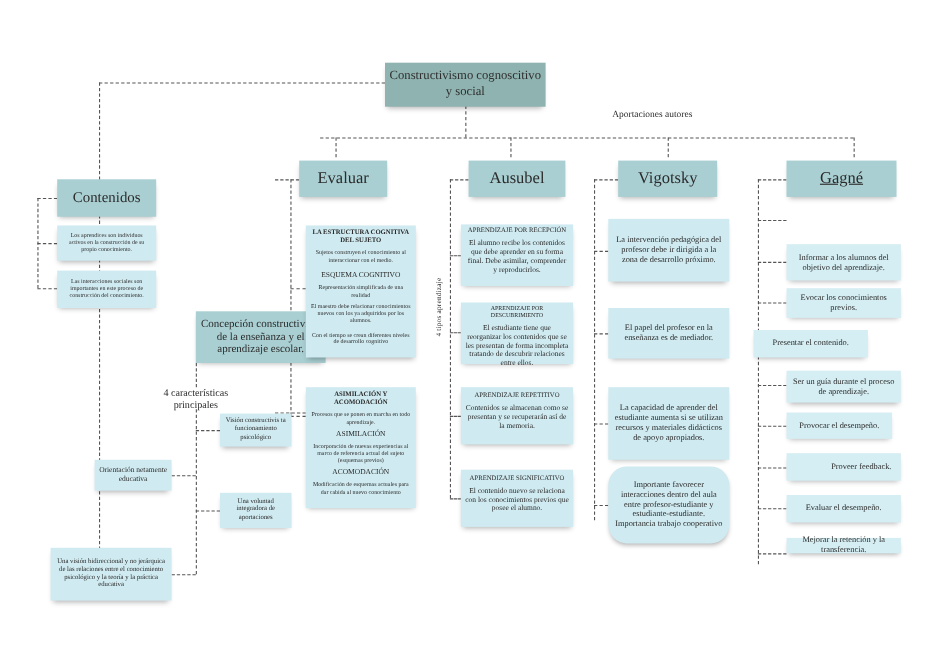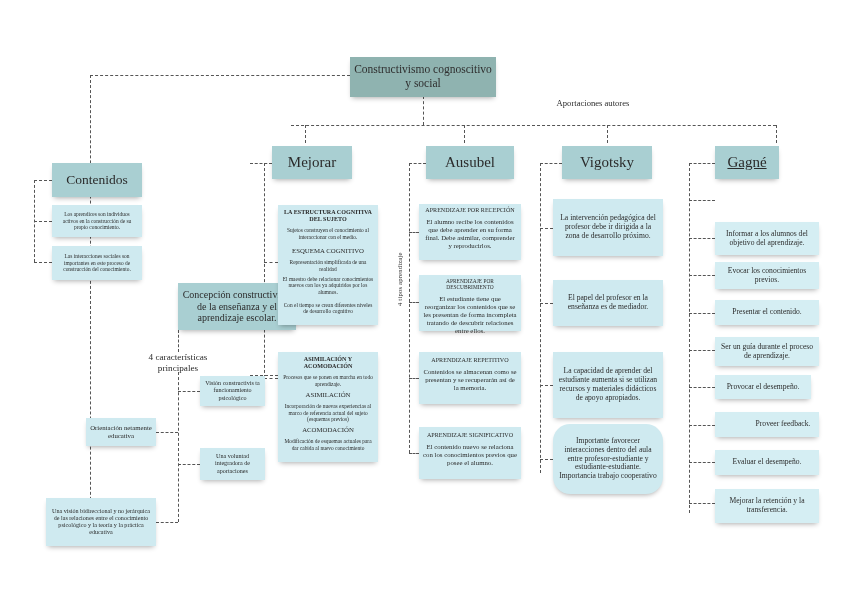--- a/index.html
+++ b/index.html
@@ -173,21 +173,21 @@
     <div class="inner txt-m">Orientación netamente educativa</div>
   </div>
   <div class="node teal-pale" style="left:200px;top:448px;width:65px;height:32px;">
     <div class="inner txt-s">Una voluntad integradora de aportaciones</div>
   </div>
   <div class="node teal-pale" style="left:46px;top:498px;width:110px;height:48px;">
     <div class="inner txt-s">Una visión bidireccional y no jerárquica de las relaciones entre el conocimiento psicológico y la teoría y la práctica educativa</div>
   </div>
 
   <div class="node teal-mid" style="left:272px;top:146px;width:80px;height:33px;">
-    <div class="inner head">Mejorar</div>
+    <div class="inner head">Evaluar</div>
   </div>
   <div class="node teal-pale" style="left:278px;top:205px;width:100px;height:120px;align-items:flex-start;">
     <div class="inner block" style="padding-top:4px;">
       <p class="txt-s cap bold">LA ESTRUCTURA COGNITIVA DEL SUJETO</p>
       <div class="gap"></div>
       <p class="txt-xs">Sujetos construyen el conocimiento al interaccionar con el medio.</p>
       <div class="gap-l"></div>
       <p class="txt-m cap">ESQUEMA COGNITIVO</p>
       <div class="gap"></div>
       <p class="txt-xs">Representación simplificada de una realidad</p>
@@ -254,41 +254,41 @@
   <div class="node teal-pale" style="left:553px;top:280px;width:110px;height:46px;">
     <div class="inner txt-l">El papel del profesor en la enseñanza es de mediador.</div>
   </div>
   <div class="node teal-pale" style="left:553px;top:352px;width:110px;height:66px;">
     <div class="inner txt-l">La capacidad de aprender del estudiante aumenta si se utilizan recursos y materiales didácticos de apoyo apropiados.</div>
   </div>
   <div class="node teal-pale" style="left:553px;top:424px;width:110px;height:70px;border-radius:17px;">
     <div class="inner txt-l">Importante favorecer interacciones dentro del aula entre profesor-estudiante y estudiante-estudiante. Importancia trabajo cooperativo</div>
   </div>
 
-  <div class="node teal-mid" style="left:715px;top:146px;width:64px;height:33px;text-decoration:underline;">
+  <div class="node teal-mid" style="left:715px;top:146px;width:100px;height:33px;text-decoration:underline;">
     <div class="inner head">Gagné</div>
   </div>
   <div class="node teal-lite" style="left:715px;top:222px;width:104px;height:33px;">
     <div class="inner txt-l">Informar a los alumnos del objetivo del aprendizaje.</div>
   </div>
   <div class="node teal-lite" style="left:715px;top:262px;width:104px;height:27px;">
     <div class="inner txt-l">Evocar los conocimientos previos.</div>
   </div>
-  <div class="node teal-lite" style="left:715px;top:300px;width:104px;height:25px;justify-content:center;">
+  <div class="node teal-lite" style="left:685px;top:300px;width:104px;height:25px;justify-content:center;">
     <div class="inner txt-l">Presentar el contenido.</div>
   </div>
   <div class="node teal-lite" style="left:715px;top:337px;width:104px;height:29px;">
     <div class="inner txt-l">Ser un guía durante el proceso de aprendizaje.</div>
   </div>
   <div class="node teal-lite" style="left:715px;top:375px;width:96px;height:24px;">
     <div class="inner txt-l">Provocar el  desempeño.</div>
   </div>
   <div class="node teal-lite" style="left:715px;top:412px;width:104px;height:25px;padding-left:32px;">
     <div class="inner txt-l">Proveer feedback.</div>
   </div>
   <div class="node teal-lite" style="left:715px;top:450px;width:104px;height:25px;">
     <div class="inner txt-l">Evaluar el desempeño.</div>
   </div>
-  <div class="node teal-lite" style="left:715px;top:489px;width:104px;height:34px;align-items:center;">
+  <div class="node teal-lite" style="left:715px;top:489px;width:104px;height:14px;align-items:center;">
     <div class="inner txt-l">Mejorar la retención y la transferencia.</div>
   </div>
 
 </div>
 
 </body></html>

